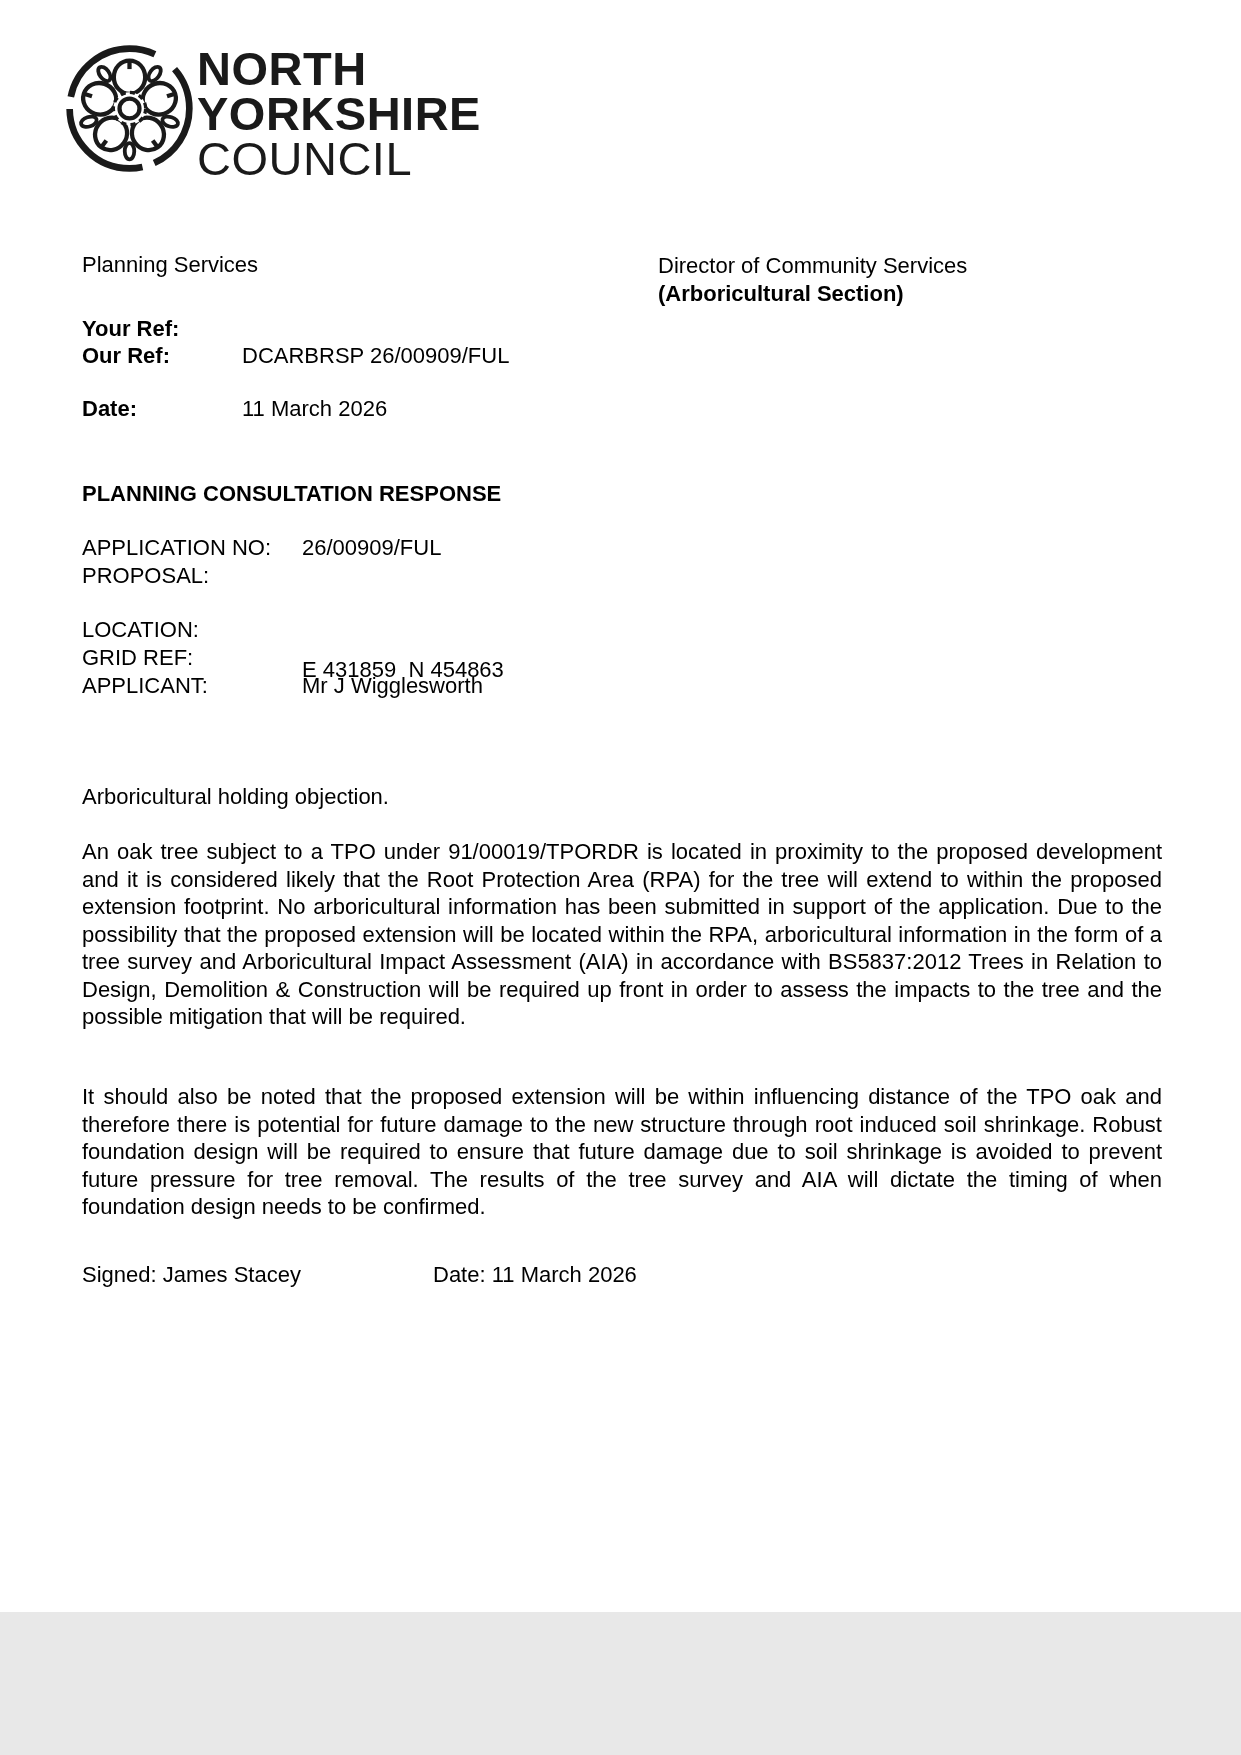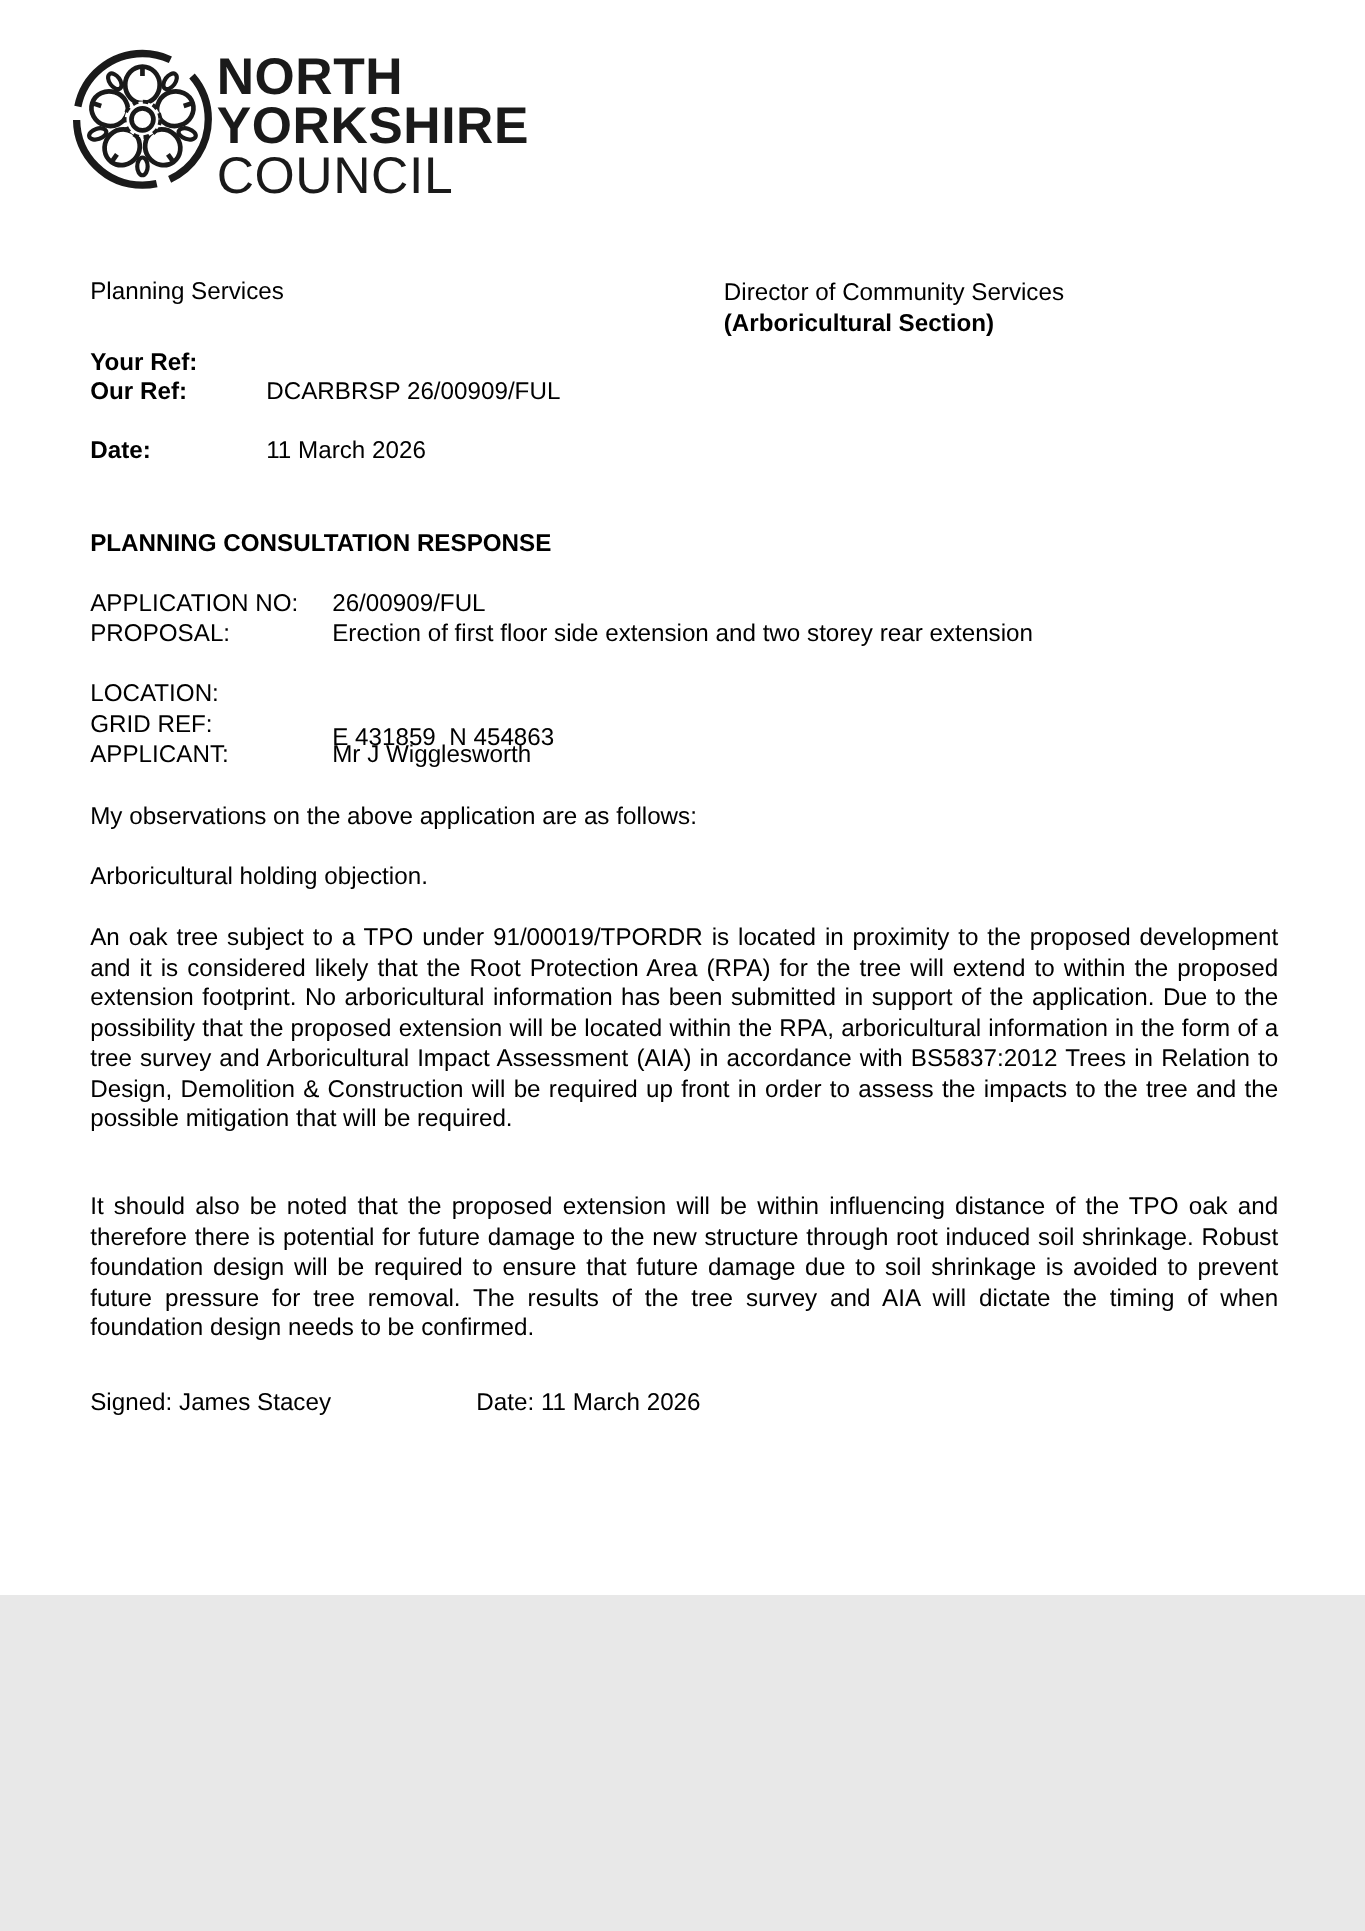--- a/index.html
+++ b/index.html
@@ -1,18 +1,18 @@
 <!DOCTYPE html>
 <html><head>
 <meta charset="utf-8">
 <style>
   html,body { margin:0; padding:0; background:#e8e8e8; }
   .page {
     position:relative;
-    width:1241px; height:1450px;
+    width:1241px; height:1612px;
     margin:0 auto;
     background:#ffffff;
     font-family:"Liberation Sans", sans-serif;
     font-size:22px;
     line-height:27.5px;
     color:#000000;
     overflow:hidden;
   }
   .abs { position:absolute; }
   .b { font-weight:bold; }
@@ -103,31 +103,29 @@
 
   <span class="abs b" style="left:82px; top:395px;">Date:</span>
   <span class="abs val" style="left:242px; top:395px;">11 March 2026</span>
 
   <span class="abs b" style="left:82px; top:480px;">PLANNING CONSULTATION RESPONSE</span>
 
   <span class="abs" style="left:82px; top:534px;">APPLICATION NO:</span>
   <span class="abs val" style="left:302px; top:534px;">26/00909/FUL</span>
 
   <span class="abs" style="left:82px; top:562px;">PROPOSAL:</span>
-  <span class="abs val" style="left:302px; top:562px;">Erection of first floor side extension and two storey rear extension</span>
 
   <span class="abs" style="left:82px; top:616px;">LOCATION:</span>
 
   <span class="abs" style="left:82px; top:644px;">GRID REF:</span>
   <span class="abs val" style="left:302px; top:644px;margin-top:12px;">E 431859  N 454863</span>
 
   <span class="abs" style="left:82px; top:672px;">APPLICANT:</span>
   <span class="abs val" style="left:302px; top:672px;">Mr J Wigglesworth</span>
 
-  <span class="abs" style="left:82px; top:728px;">My observations on the above application are as follows:</span>
 
   <span class="abs" style="left:82px; top:783px;">Arboricultural holding objection.</span>
 
   <div class="abs para" style="left:82px; top:838px;">An oak tree subject to a TPO under 91/00019/TPORDR is located in proximity to the proposed development and it is considered likely that the Root Protection Area (RPA) for the tree will extend to within the proposed extension footprint. No arboricultural information has been submitted in support of the application. Due to the possibility that the proposed extension will be located within the RPA, arboricultural information in the form of a tree survey and Arboricultural Impact Assessment (AIA) in accordance with BS5837:2012 Trees in Relation to Design, Demolition &amp; Construction will be required up front in order to assess the impacts to the tree and the possible mitigation that will be required.</div>
 
   <div class="abs para" style="left:82px; top:1083px;">It should also be noted that the proposed extension will be within influencing distance of the TPO oak and therefore there is potential for future damage to the new structure through root induced soil shrinkage. Robust foundation design will be required to ensure that future damage due to soil shrinkage is avoided to prevent future pressure for tree removal. The results of the tree survey and AIA will dictate the timing of when foundation design needs to be confirmed.</div>
 
   <span class="abs" style="left:82px; top:1261px;">
     <span>Signed:</span>
     <span>James Stacey</span>

